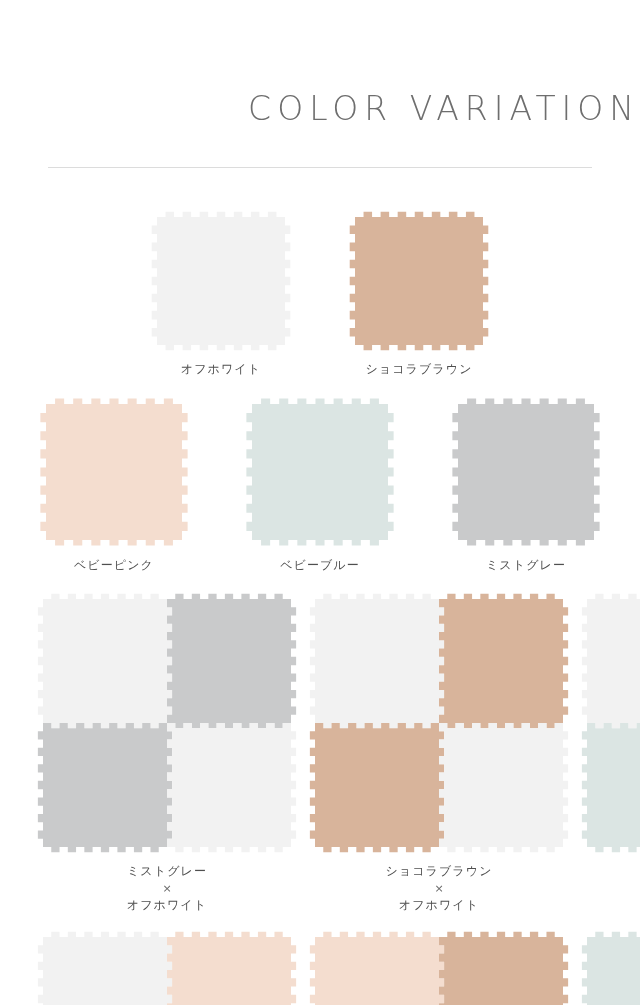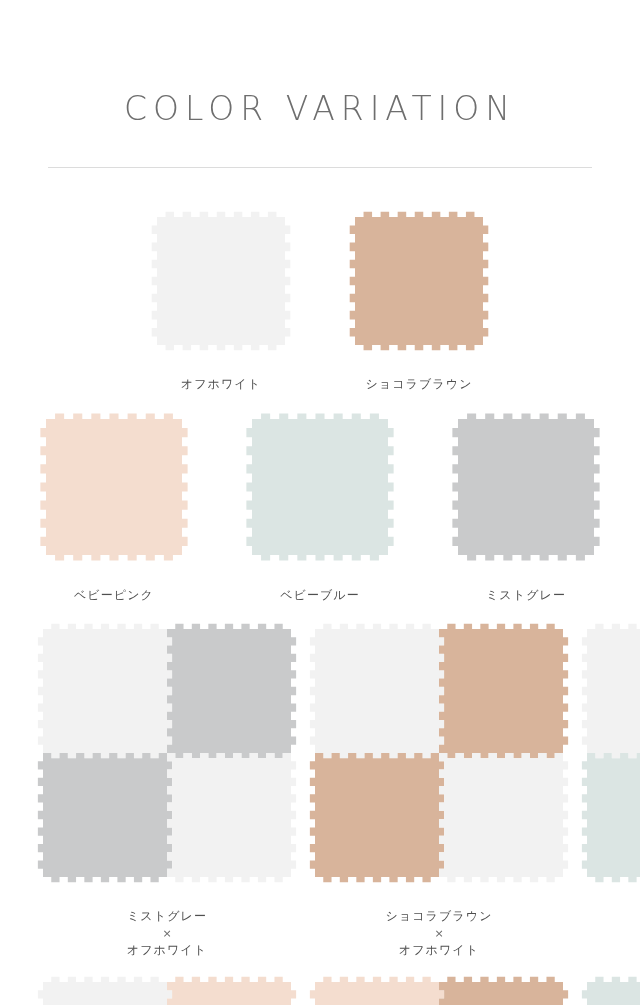--- a/index.html
+++ b/index.html
@@ -11,21 +11,21 @@
     width: 640px;
     height: 1005px;
     font-family: "Liberation Sans", "DejaVu Sans", sans-serif;
     color: #595959;
     overflow: hidden;
     position: relative;
   }
 
   
   .page-title {
-    text-align: center;
+    text-align: right;
     font-size: 33px;
     font-weight: 300;
     letter-spacing: 6px;
     color: #6e6e6e;
     margin: 0;
     padding-top: 92px;
     line-height: 1;
     font-family: "DejaVu Sans", sans-serif;
   }
   .title-rule {
@@ -54,21 +54,21 @@
 
   .swatch-cell {
     display: flex;
     flex-direction: column;
     align-items: center;
   }
 
   .tile-wrap { display: block; line-height: 0; }
 
   .swatch-label {
-    margin-top: 24px;
+    margin-top: 9px;
     font-size: 12px;
     line-height: 17px;
     letter-spacing: 1.1px;
     color: #4f4f4f;
     text-align: center;
     white-space: nowrap;
     font-family: "DejaVu Sans", sans-serif;
   }
   .swatch-label .lbl-x {
     display: block;

